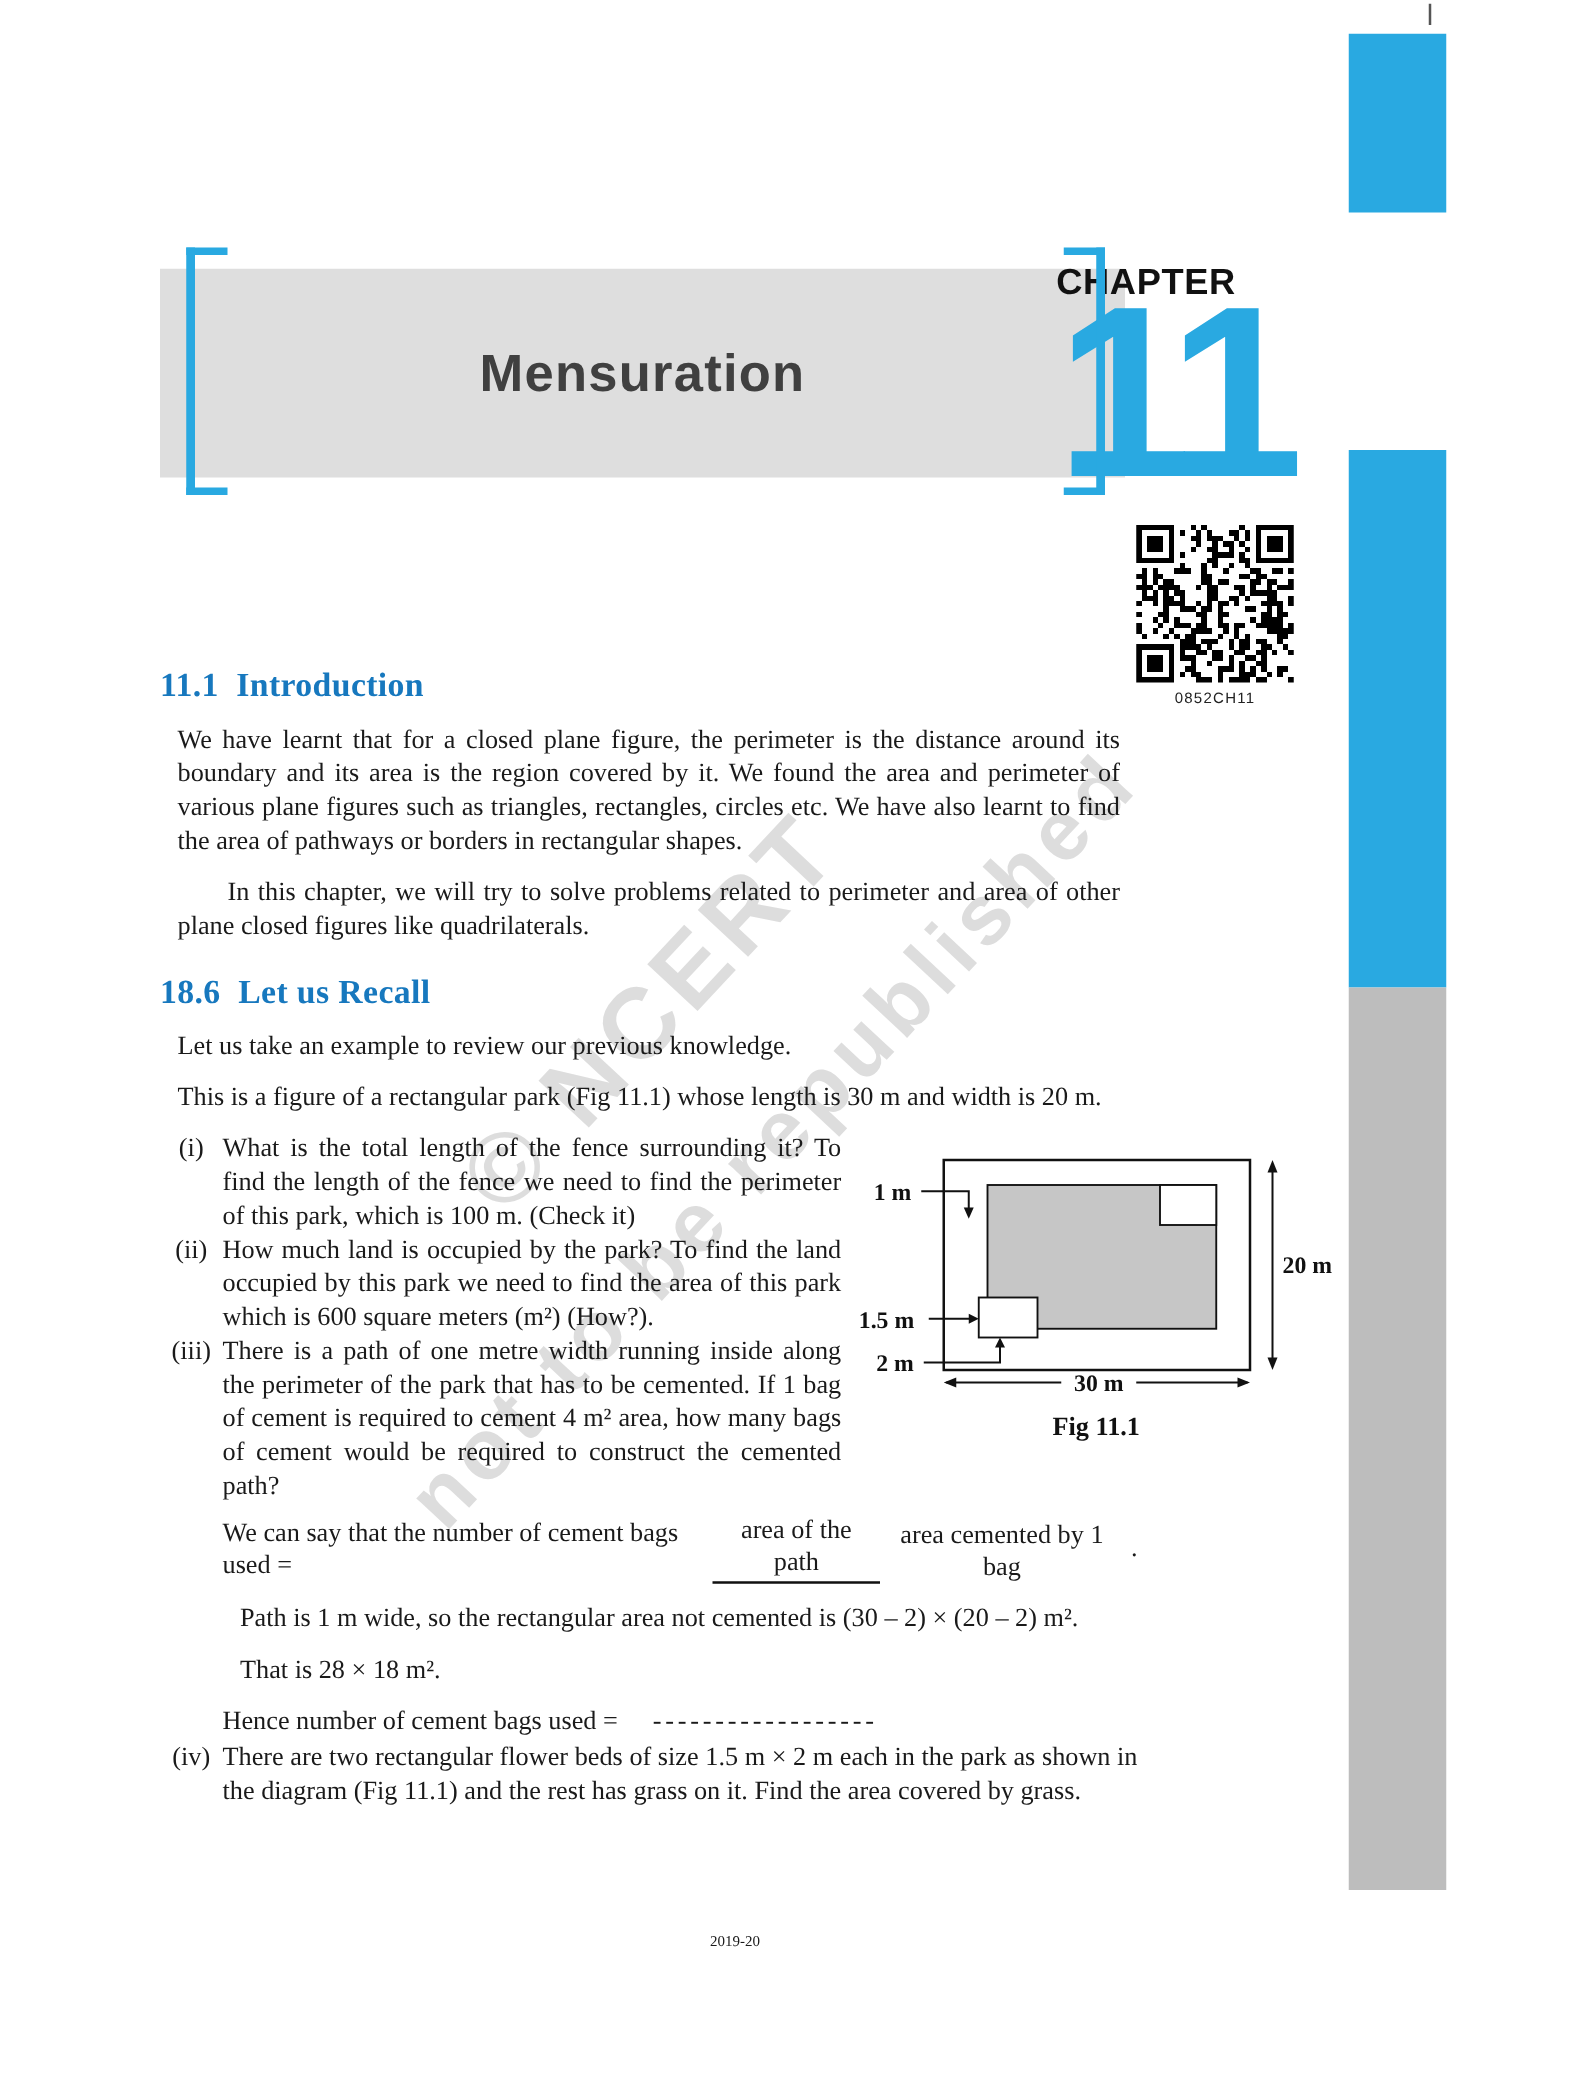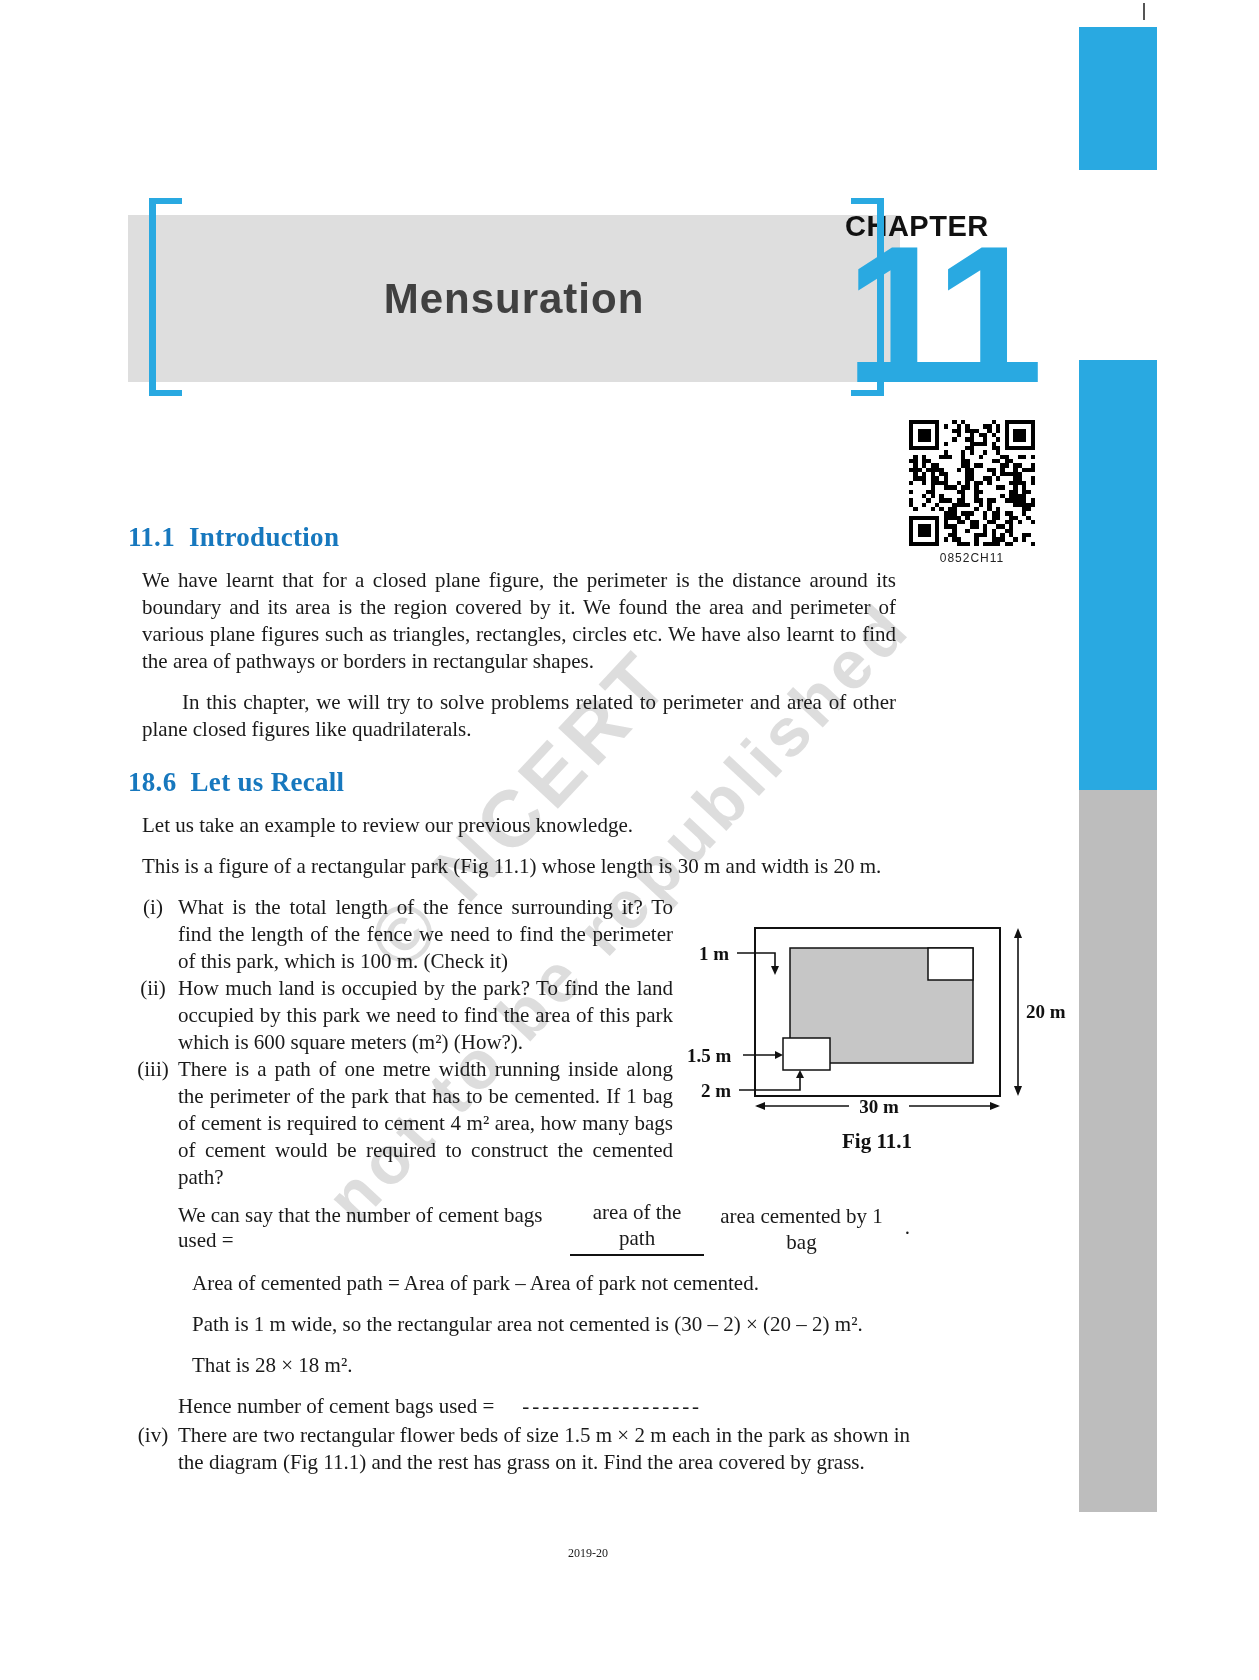--- a/index.html
+++ b/index.html
@@ -65,21 +65,21 @@
   
   .qr-wrap { position: absolute; left: 906px; top: 420px; width: 132px; z-index: 2; }
   .qr-wrap svg { display: block; margin: 0 auto; }
   .qr-caption {
     margin-top: 5px; text-align: center;
     font-family: "Liberation Sans", sans-serif; font-size: 12px;
     letter-spacing: 1px; color: #222;
   }
 
   
-  .content { position: absolute; left: 128px; top: 522px; width: 782px; z-index: 2; }
+  .content { position: absolute; left: 128px; top: 533px; width: 782px; z-index: 2; }
   .section-heading {
     font-family: "Liberation Serif", serif;
     font-size: 27px; font-weight: bold; color: var(--heading_blue);
     letter-spacing: 0.3px; margin: 24px 0 10px 0; white-space: pre-wrap;
   }
   .section-heading.first { margin-top: 0; }
   .body-par { font-size: 21px; line-height: 27px; margin: 14px; text-align: justify; }
   .indent { text-indent: 40px; }
 
   .list-narrow { width: 545px; }
@@ -470,21 +470,20 @@
 
     <div class="cement">
       <div class="frac-line">
         <span>We can say that the number of cement bags used =</span>
         <span class="frac">
           <span class="num">area of the path</span>
           <span class="den">area cemented by 1 bag</span>
         </span>
         <span class="after">.</span>
       </div>
-      <p class="body-par">Area of cemented path = Area of park – Area of park not cemented.</p>
       <p class="body-par">Path is 1 m wide, so the rectangular area not cemented is (30 – 2) × (20 – 2) m².</p>
       <p class="body-par">That is 28 × 18 m².</p>
       <div class="hence">
         <span>Hence number of cement bags used =</span>
         <span class="dashes">------------------</span>
       </div>
     </div>
 
     <div class="item item-iv">
       <span class="marker">(iv)</span>

